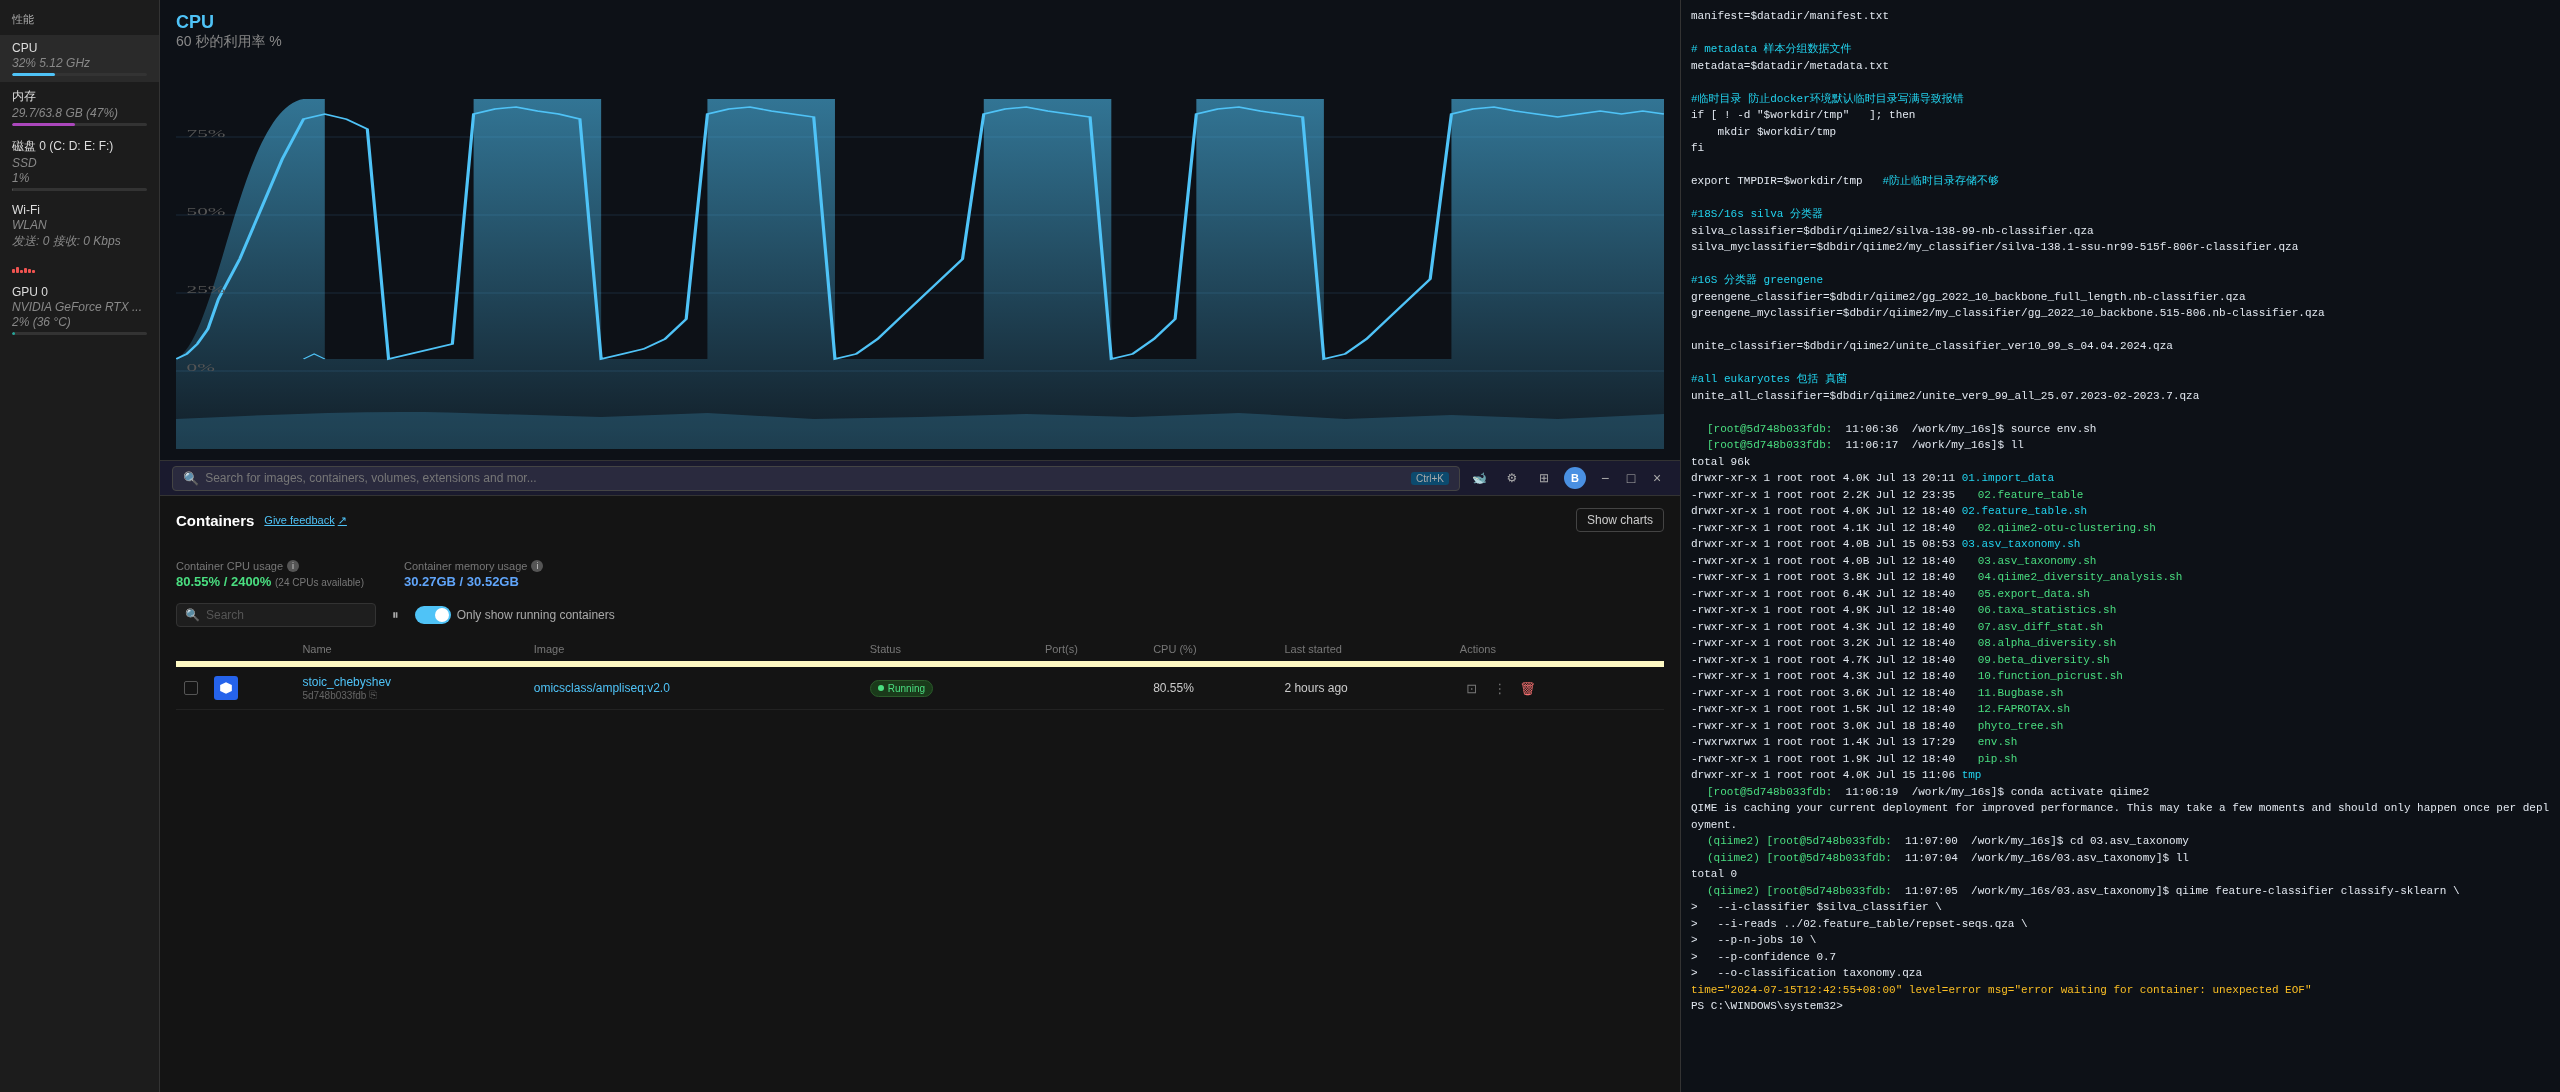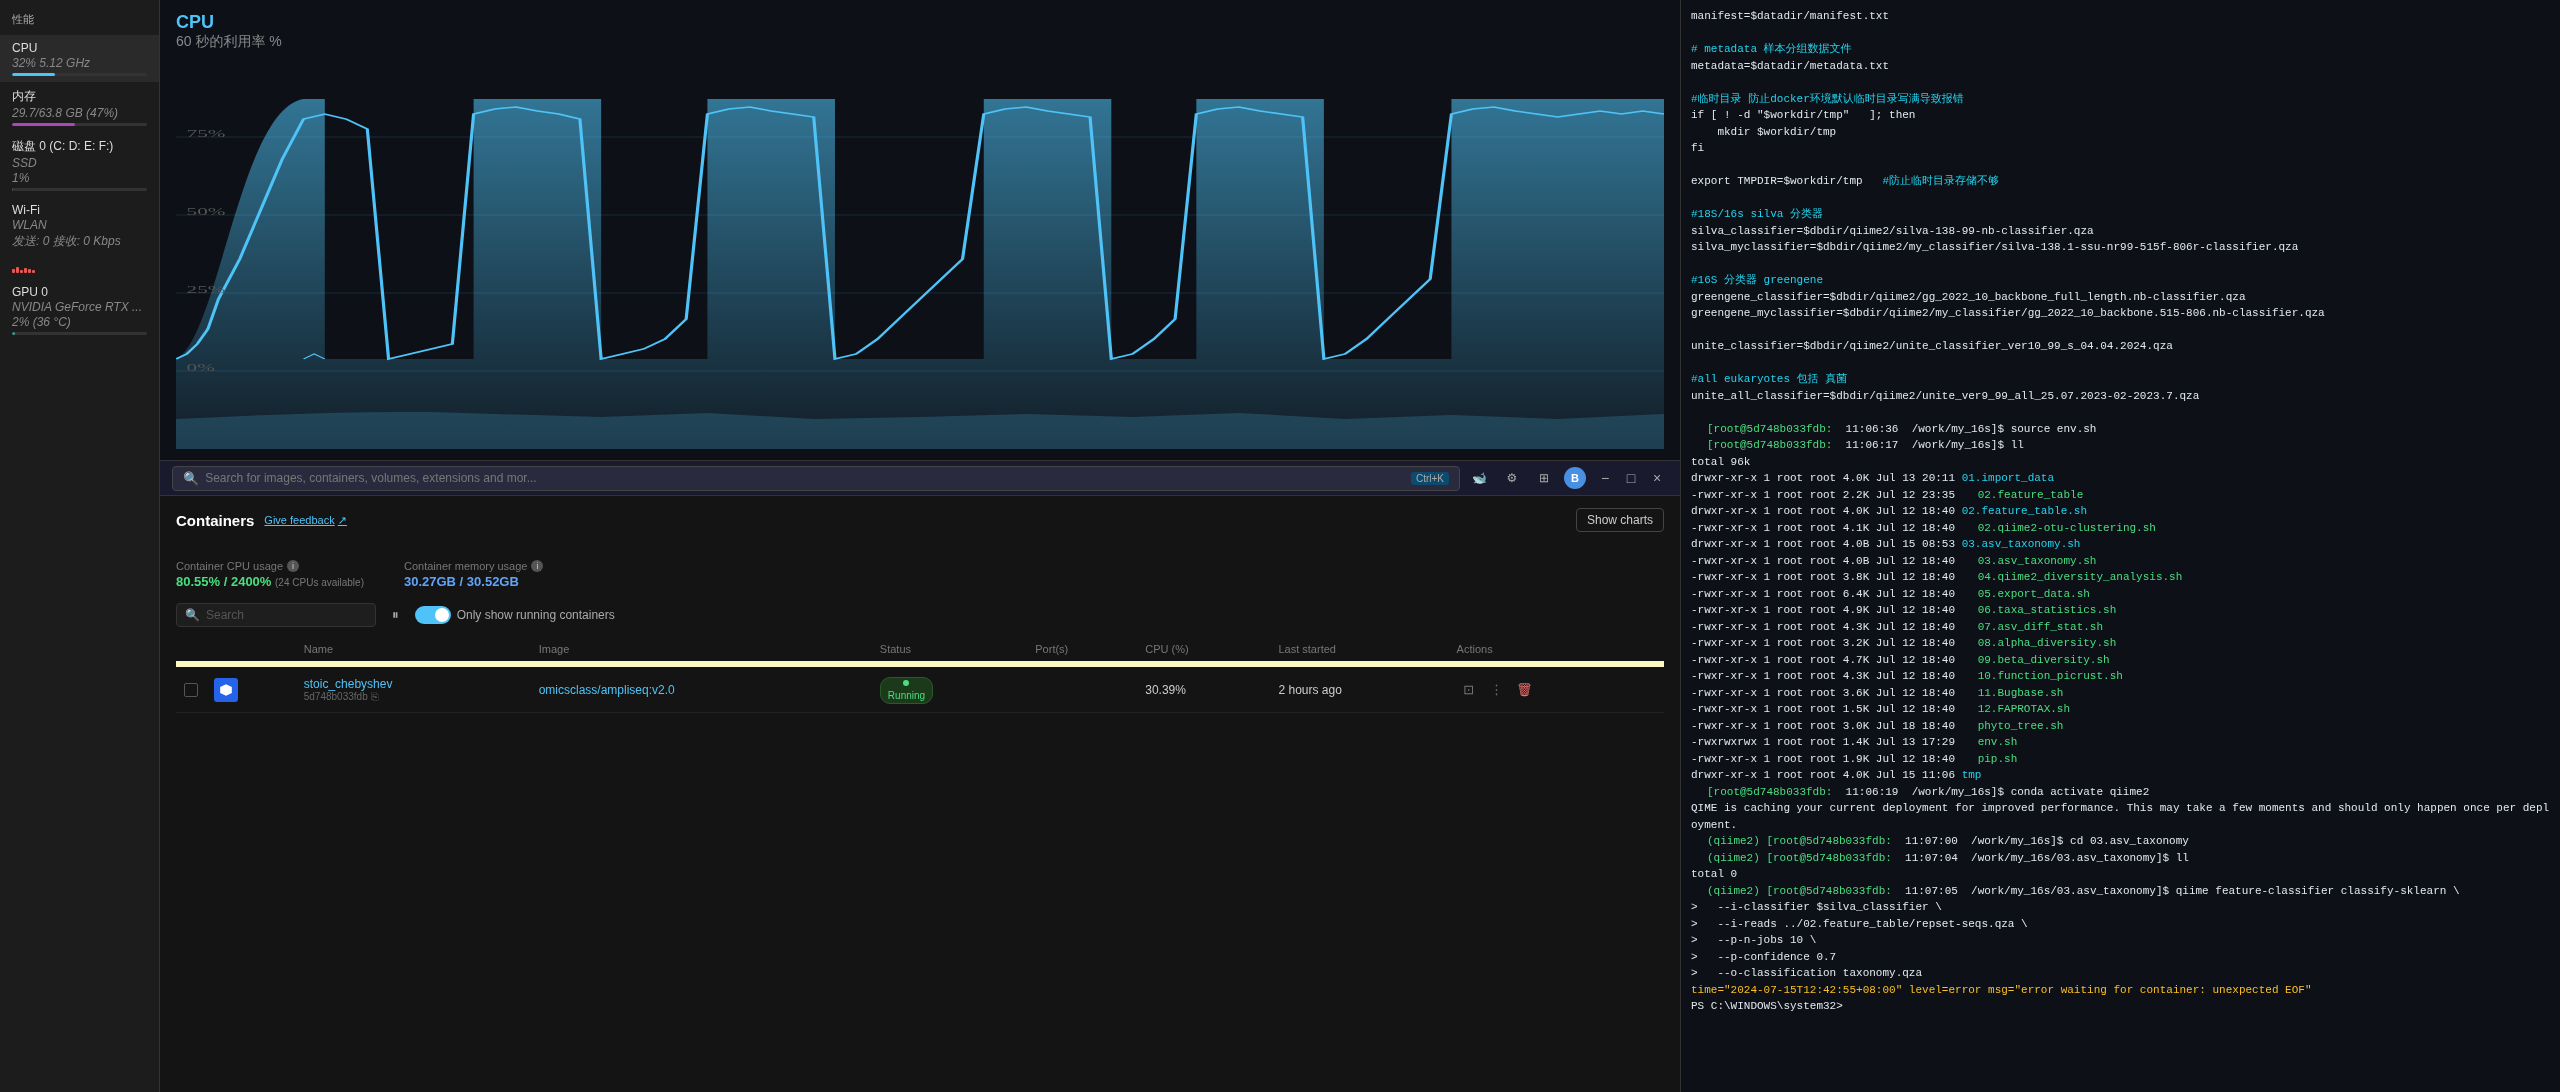--- a/index.html
+++ b/index.html
@@ -366,21 +366,20 @@
     .status-badge {
       display: inline-flex;
       align-items: center;
       gap: 4px;
       background: #1a3a1a;
       border: 1px solid #2a5a2a;
       color: #4ade80;
       font-size: 10px;
       padding: 2px 7px;
       border-radius: 10px;
-      flex-direction: column;
     }
     .status-dot {
       width: 6px;
       height: 6px;
       background: #4ade80;
       border-radius: 50%;
     }
     .action-btns {
       display: flex;
       align-items: center;
@@ -629,21 +628,21 @@
           <td>
             <span class="status-badge">
               <span class="status-dot"></span>
               <span>Running</span>
             </span>
           </td>
           <td>
             <span></span>
           </td>
           <td>
-            <span>30.39%</span>
+            <span>80.55%</span>
           </td>
           <td>
             <span>2 hours ago</span>
           </td>
           <td>
             <div class="action-btns">
               <div class="action-btn" title="Open in browser">⊡</div>
               <div class="action-btn" title="More options">⋮</div>
               <div class="action-btn" title="Delete" style="color:#f87171;">🗑</div>
             </div>

